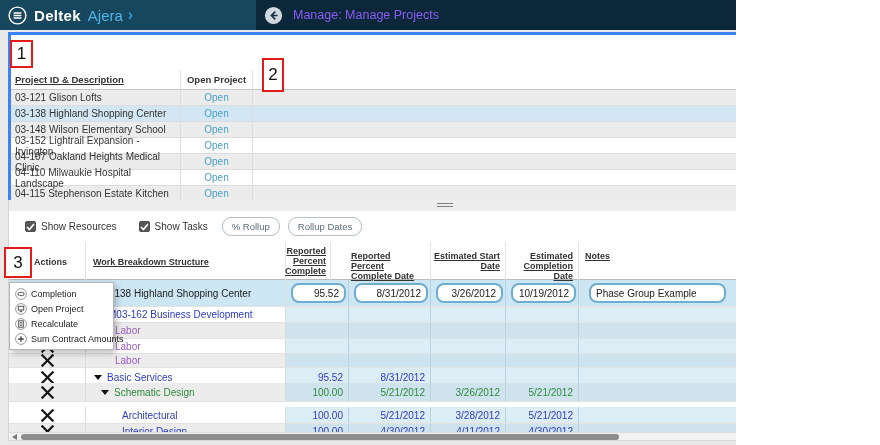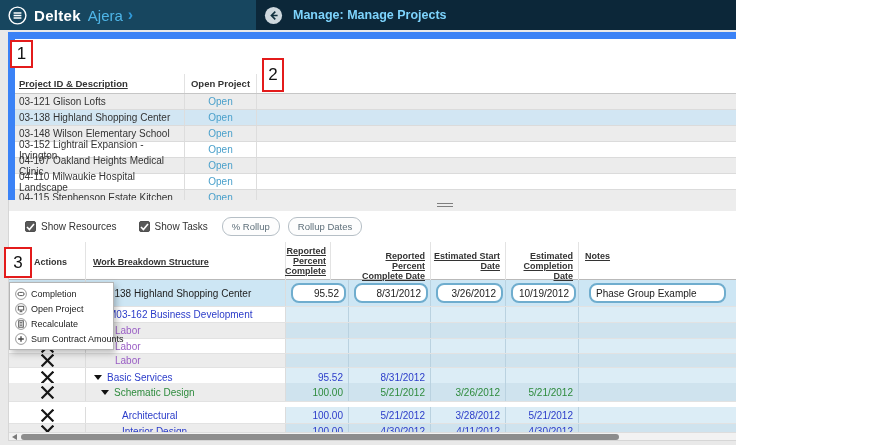--- a/index.html
+++ b/index.html
@@ -9,36 +9,36 @@
 .abs{position:absolute}
 
 
 .topbar{position:absolute;left:0;top:0;width:880px;height:30px;background:#0c2739;z-index:2}
 .brandseg{position:absolute;left:0;top:0;width:256px;height:30px;background:#17465f;
   display:flex;align-items:center;padding-left:8px;gap:7px}
 .brand-primary{color:#fff;font-size:15px;font-weight:bold;letter-spacing:.3px}
 .brand-secondary{color:#4fb6e8;font-size:15px}
 .brand-chevron{color:#2f99d9;font-size:16px;font-weight:bold;margin-left:-2px}
 .titleseg{position:absolute;left:256px;top:0;height:30px;display:flex;align-items:center;padding-left:8px;gap:10px}
-.page-title{color:#7dd3fc;font-size:12.5px;font-weight:700}
+.page-title{color:#8b5cf6;font-size:12.5px;font-weight:400}
 .tb-ico{display:inline-flex;align-items:center;justify-content:center}
 .num-white{position:absolute;color:#fff;font-size:14px}
 .num-black{position:absolute;color:#111;font-size:15px;z-index:10}
 
 
 .redbox{position:absolute;border:2px solid #e31b1b;z-index:10}
 .numbox{position:absolute;border:2px solid #e31b1b;background:#fff;color:#111;
   display:flex;align-items:center;justify-content:center;font-size:17px;z-index:11}
 .arrow-shaft{position:absolute;left:851px;top:80px;width:6px;height:112px;background:#e31b1b;z-index:9}
 .arrow-head{position:absolute;width:0;height:0;z-index:9}
 .arrow-up{left:845px;top:68px;border-left:9px solid transparent;border-right:9px solid transparent;border-bottom:14px solid #e31b1b}
 .arrow-down{left:845px;top:192px;border-left:9px solid transparent;border-right:9px solid transparent;border-top:14px solid #e31b1b}
 
 
-.upper-panel{position:absolute;left:8px;top:32px;width:866px;height:168px;background:#fff;border:7px solid #3b82f6}
+.upper-panel{position:absolute;left:8px;top:32px;width:866px;height:168px;background:#fff;border:3px solid #3b82f6}
 .uheader{position:absolute;left:0;top:35px;width:852px;height:20px;border-bottom:1px solid #c6c6c6;display:flex;background:#fff}
 .uh1{width:170px;padding-left:4px;font-weight:bold;font-size:9.5px;text-decoration:underline;display:flex;align-items:center;border-right:1px solid #e2e2e2}
 .uh2{width:72px;font-weight:bold;font-size:9.5px;display:flex;align-items:center;justify-content:center;border-right:1px solid #e2e2e2}
 .ubody{position:absolute;left:0;top:55px;width:852px}
 .urow{display:flex;height:16px;border-bottom:1px solid #dbdbdb}
 .urow.gray{background:#ececec}
 .urow.white{background:#fff}
 .urow.sel{background:#d2e6f3}
 .uc1{width:170px;padding-left:4px;display:flex;align-items:center;border-right:1px solid #ddd;height:100%}
 .uc2{width:72px;display:flex;align-items:center;justify-content:center;border-right:1px solid #ddd;height:100%;color:#4aa0cb}
@@ -281,21 +281,21 @@
         <circle cx="12" cy="12" r="2.3" fill="#fff"></circle>
       </svg>
     </span>
   <div class="redbox" style="left:845px;top:212px;width:29px;height:29px"></div>
 
   <div class="lower-panel">
     <div class="lheader">
       <div class="lhdr" style="left:0;width:77px;padding:15px 0 0 25px">Actions</div>
       <div class="lhdr u" style="left:77px;width:200px;padding:15px 16px 0 7px">Work Breakdown Structure</div>
       <div class="lhdr u" style="left:259px;width:63px;padding:4px 4px 0 2px;text-align:right">Reported Percent Complete</div>
-      <div class="lhdr u" style="left:340px;width:82px;padding:9px 5px 0 2px;text-align:right">Reported Percent Complete Date</div>
+      <div class="lhdr u" style="left:340px;width:82px;padding:9px 5px 0 2px;">Reported Percent Complete Date</div>
       <div class="lhdr u" style="left:422px;width:75px;padding:9px 5px 0 2px;text-align:right">Estimated Start Date</div>
       <div class="lhdr u" style="left:497px;width:73px;padding:9px 5px 0 2px;text-align:right">Estimated Completion Date</div>
       <div class="lhdr u" style="left:570px;width:212px;padding:9px 0 0 6px">Notes</div>
       <div class="lhdr" style="left:782px;width:24px"></div>
       <div class="lhdr u" style="left:806px;width:60px;padding:9px 0 0 2px;white-space:nowrap;overflow:hidden">Total Contract Amount</div>
     </div>
     <div>
         <div class="lrow lsel" style="top: 38px; height: 27px;">
           <div class="lcell leftcol acell" style="left: 0px; width: 77px;">
             <span class="xwrap">

